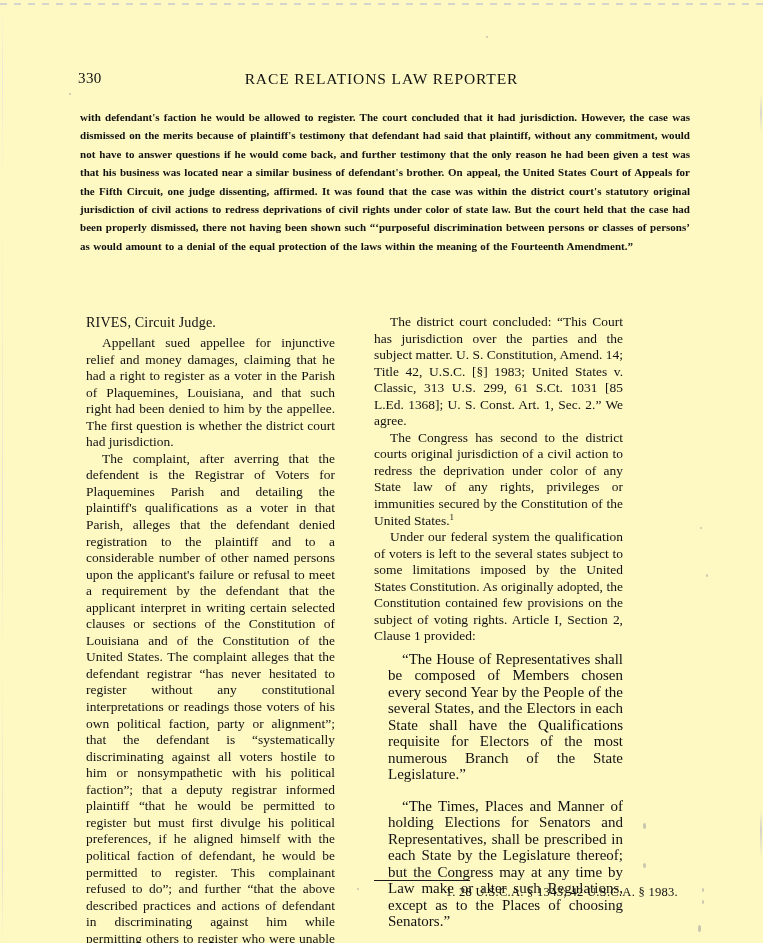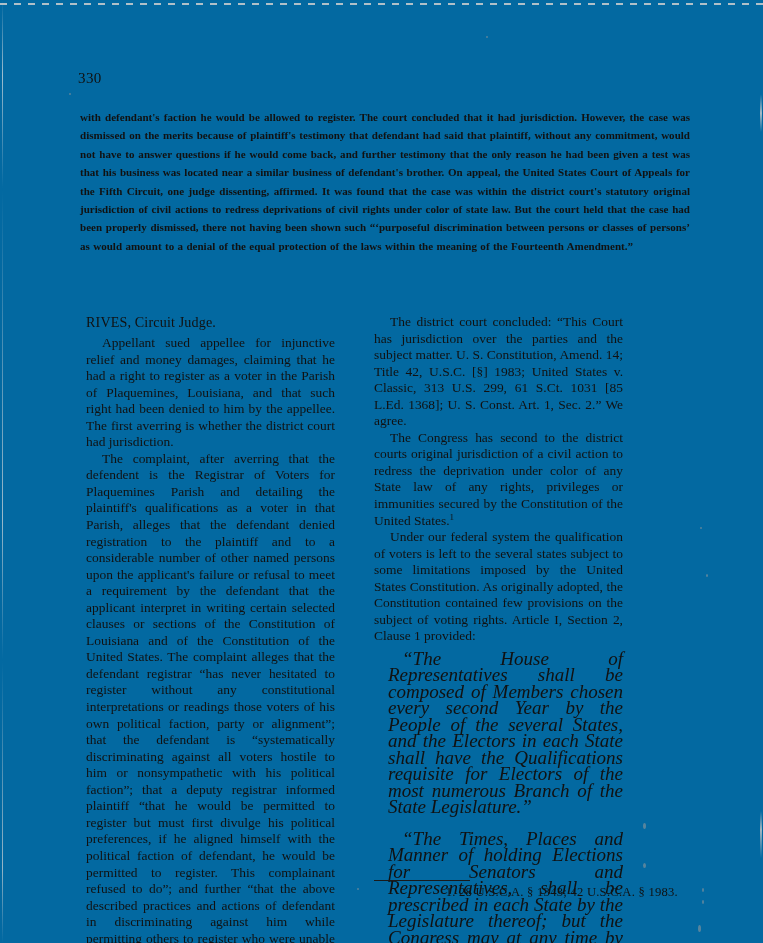--- a/index.html
+++ b/index.html
@@ -8,21 +8,21 @@
     background: #ffffff;
   }
   body {
     font-family: "Liberation Serif", "DejaVu Serif", serif;
     color: #111111;
   }
   .page {
     position: relative;
     width: 763px;
     height: 943px;
-    background: #0369a1;
+    background: #fef9c3;
     box-sizing: border-box;
     overflow: hidden;
   }
   
   .scan-edge-top {
     position: absolute;
     top: 3px; left: 0; right: 0;
     height: 2px;
     background: repeating-linear-gradient(to right,
       #cfcfcf 0px, #cfcfcf 7px, transparent 7px, transparent 14px);
@@ -128,25 +128,24 @@
     font-size: 13.45px;
     line-height: 16.55px;
     text-align: justify;
     text-indent: 16px;
     letter-spacing: .01px;
   }
 
   blockquote.quote {
     margin: 0;
     padding: 0 0 0 14px;
-    font-size: 19px;
+    font-size: 15px;
     line-height: 16.5px;
     text-align: justify;
     text-indent: 14px;
-    font-style: italic;
   }
   p.lead {
     margin: 0;
     font-size: 13.45px;
     line-height: 16.55px;
     text-align: justify;
     text-indent: 0;
   }
   .gap-sm { height: 6px; }
   .gap-md { height: 9px; }
@@ -200,30 +199,31 @@
   <div class="speck" style="left:706px;top:574px;width:2px;height:3px;"></div>
   <div class="speck" style="left:643px;top:823px;width:3px;height:6px;"></div>
   <div class="speck" style="left:643px;top:863px;width:3px;height:5px;"></div>
   <div class="speck" style="left:702px;top:888px;width:2px;height:4px;"></div>
   <div class="speck" style="left:702px;top:900px;width:2px;height:4px;"></div>
   <div class="speck" style="left:698px;top:925px;width:3px;height:7px;"></div>
   <div class="speck" style="left:357px;top:888px;width:2px;height:2px;"></div>
 
   <div class="running-head">
     <div class="folio">330</div>
+    <div class="head-title">RACE RELATIONS LAW REPORTER</div>
   </div>
 
   <div class="headnote">with defendant's faction he would be allowed to register. The court concluded that it had jurisdiction. However, the case was dismissed on the merits because of plaintiff's testimony that defendant had said that plaintiff, without any commitment, would not have to answer questions if he would come back, and further testimony that the only reason he had been given a test was that his business was located near a similar business of defendant's brother. On appeal, the United States Court of Appeals for the Fifth Circuit, one judge dissenting, affirmed. It was found that the case was within the district court's statutory original jurisdiction of civil actions to redress deprivations of civil rights under color of state law. But the court held that the case had been properly dismissed, there not having been shown such “‘purposeful discrimination between persons or classes of persons’ as would amount to a denial of the equal protection of the laws within the meaning of the Fourteenth Amendment.”</div>
 
 
   <div class="columns">
 
     <div class="col col-left">
       <div class="byline">RIVES, Circuit Judge.</div>
-      <p class="body">Appellant sued appellee for injunctive relief and money damages, claiming that he had a right to register as a voter in the Parish of Plaquemines, Louisiana, and that such right had been denied to him by the appellee. The first averring is whether the district court had jurisdiction.</p>
+      <p class="body">Appellant sued appellee for injunctive relief and money damages, claiming that he had a right to register as a voter in the Parish of Plaquemines, Louisiana, and that such right had been denied to him by the appellee. The first question is whether the district court had jurisdiction.</p>
       <p class="body">The complaint, after averring that the defendent is the Registrar of Voters for Plaquemines Parish and detailing the plaintiff's qualifications as a voter in that Parish, alleges that the defendant denied registration to the plaintiff and to a considerable number of other named persons upon the applicant's failure or refusal to meet a requirement by the defendant that the applicant interpret in writing certain selected clauses or sections of the Constitution of Louisiana and of the Constitution of the United States. The complaint alleges that the defendant registrar “has never hesitated to register without any constitutional interpretations or readings those voters of his own political faction, party or alignment”; that the defendant is “systematically discriminating against all voters hostile to him or nonsympathetic with his political faction”; that a deputy registrar informed plaintiff “that he would be permitted to register but must first divulge his political preferences, if he aligned himself with the political faction of defendant, he would be permitted to register. This complainant refused to do”; and further “that the above described practices and actions of defendant in discriminating against him while permitting others to register who were unable to pass any constitutional test has had the effect of depriving him of his right to vote not only for candidates in primary elections but also in federal elections, i. e., for Congress, United States Senator and President.”</p>
     </div>
 
     <div class="col col-right">
 
       <p class="body">The district court concluded: “This Court has jurisdiction over the parties and the subject matter. U. S. Constitution, Amend. 14; Title 42, U.S.C. [§] 1983; United States v. Classic, 313 U.S. 299, 61 S.Ct. 1031 [85 L.Ed. 1368]; U. S. Const. Art. 1, Sec. 2.” We agree.</p>
 
       <p class="body"><span>The Congress has second to the district courts original jurisdiction of a civil action to redress the deprivation under color of any State law of any rights, privileges or immunities secured by the Constitution of the United States.</span><sup class="fn">1</sup></p>
 
       <p class="body">Under our federal system the qualification of voters is left to the several states subject to some limitations imposed by the United States Constitution. As originally adopted, the Constitution contained few provisions on the subject of voting rights. Article I, Section 2, Clause 1 provided:</p>

